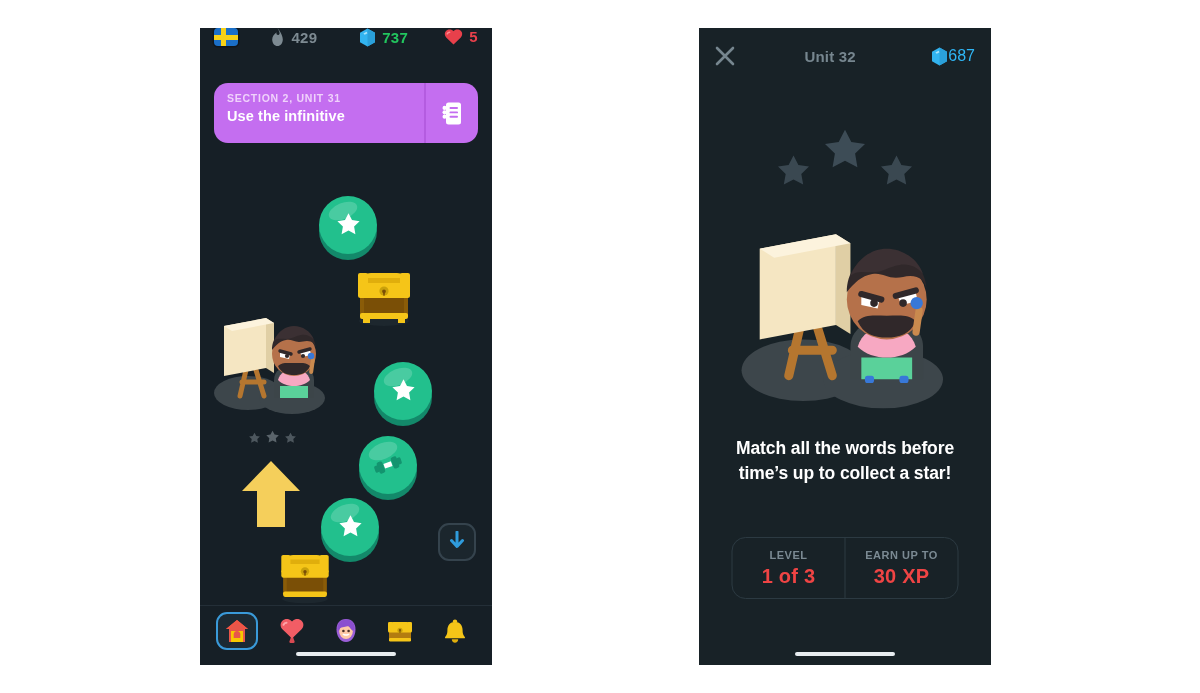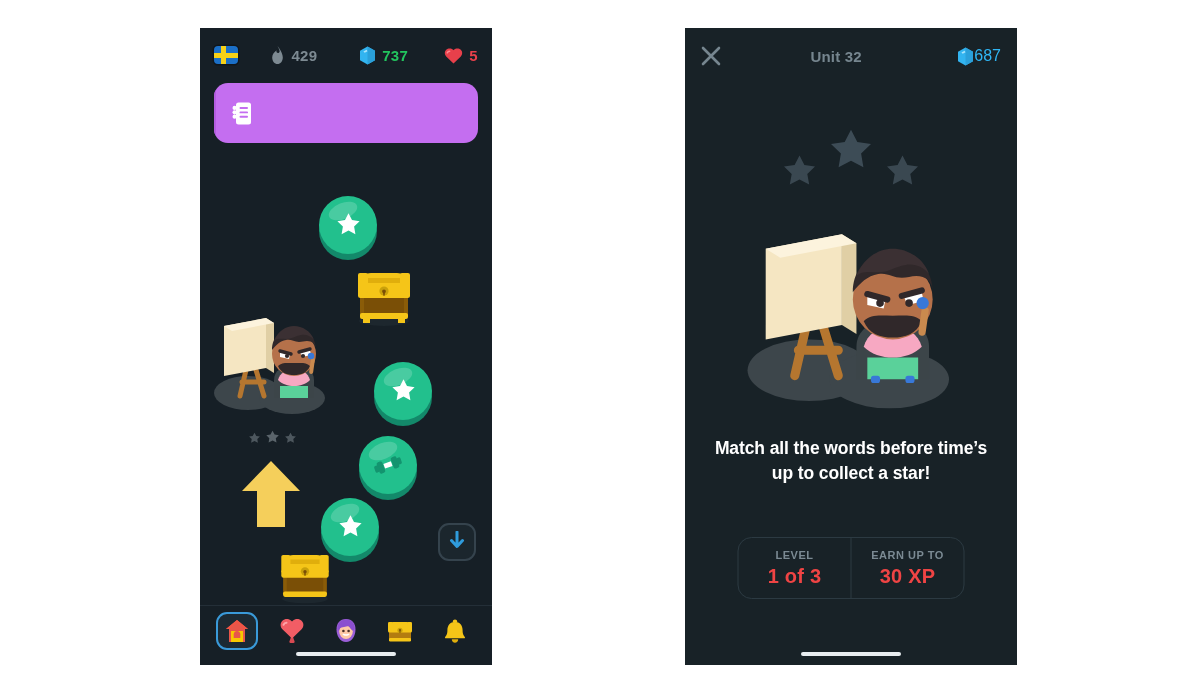--- a/index.html
+++ b/index.html
@@ -10,26 +10,26 @@
     overflow:hidden;
   }
   .stage{ position:relative; width:1200px; height:693px; background:#ffffff; }
 
   
   .phone{
     position:absolute; top:28px; height:637px;
     overflow:hidden;
   }
   #phone-left{ left:200px; width:292px; background:#161f26; }
-  #phone-right{ left:685px; width:332px; background:#182227; }
+  #phone-right{ left:699px; width:292px; background:#182227; }
 
   
   .topbar{
     position:absolute; top:0; left:0; right:0; height:54px;
-    display:flex; align-items:center; padding:0 14px;
+    display:flex; align-items:flex-start; padding:0 14px;
   }
   .stat{ display:flex; align-items:center; gap:6px; }
   .stat .num{ font-size:15px; font-weight:bold; letter-spacing:.3px; }
   .num-streak{ color:#7d8a92; }
   .num-gems{ color:#22c55e; }
   .num-hearts{ color:#e8404b; }
   .num-gems-r{ color:#2fb6f5; }
 
   
   .flag{
@@ -226,20 +226,24 @@
           <svg width="19" height="17" viewBox="0 0 19 17">
             <path d="M9.5 16.4 2.2 9.4C.3 7.6.3 4.6 2.2 2.8c1.9-1.8 5-1.8 6.9 0l.4.4.4-.4c1.9-1.8 5-1.8 6.9 0 1.9 1.8 1.9 4.8 0 6.6z" fill="#e8404b"></path>
             <path d="M5.6 4.2c-1 0-1.9.6-2.3 1.5" stroke="#ff8b91" stroke-width="1.6" fill="none" stroke-linecap="round"></path>
           </svg>
         </span>
         <span class="num num-hearts">5</span>
       </div>
     </div>
 
     <div class="section-banner">
+      <div class="sb-text">
+        <div class="sb-kicker">SECTION 2, UNIT 31</div>
+        <div class="sb-title">Use the infinitive</div>
+      </div>
       <div class="sb-btn">
         <span class="note-ic">
           <svg width="22" height="25" viewBox="0 0 22 25">
             <rect x="5" y="1.5" width="15" height="22" rx="2.5" fill="#ffffff"></rect>
             <rect x="8.5" y="6" width="8.5" height="1.9" rx="0.9" fill="#c46ef0"></rect>
             <rect x="8.5" y="10.4" width="8.5" height="1.9" rx="0.9" fill="#c46ef0"></rect>
             <rect x="8.5" y="14.8" width="8.5" height="1.9" rx="0.9" fill="#c46ef0"></rect>
             <circle cx="3.6" cy="6.9" r="2.1" fill="#ffffff"></circle>
             <circle cx="3.6" cy="11.3" r="2.1" fill="#ffffff"></circle>
             <circle cx="3.6" cy="15.7" r="2.1" fill="#ffffff"></circle>

